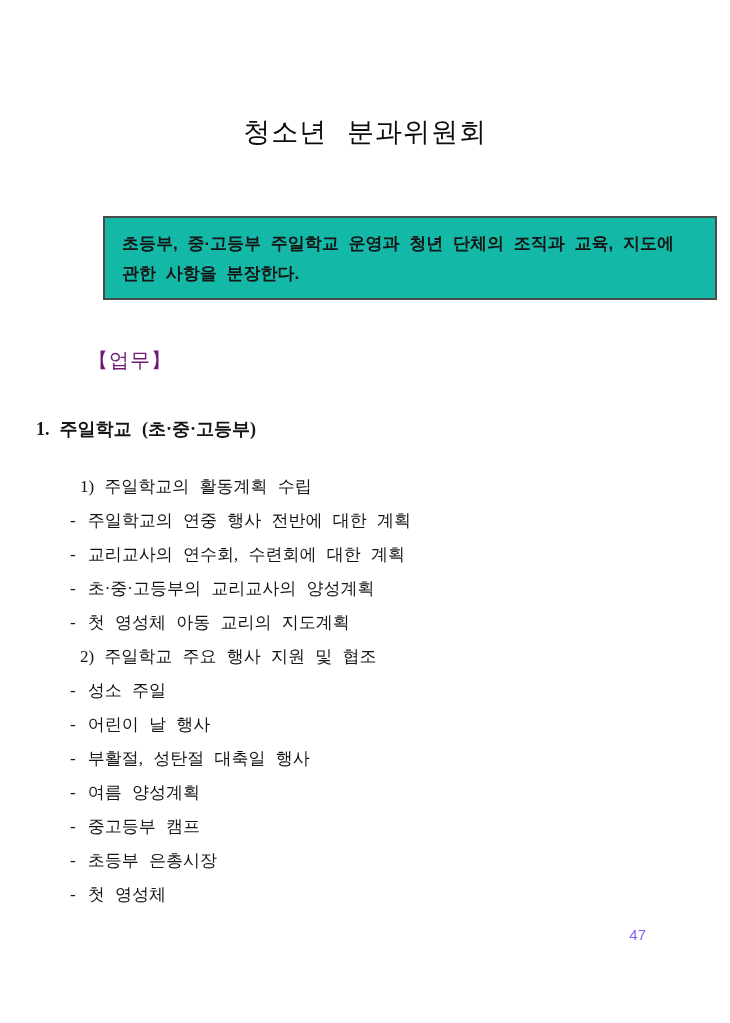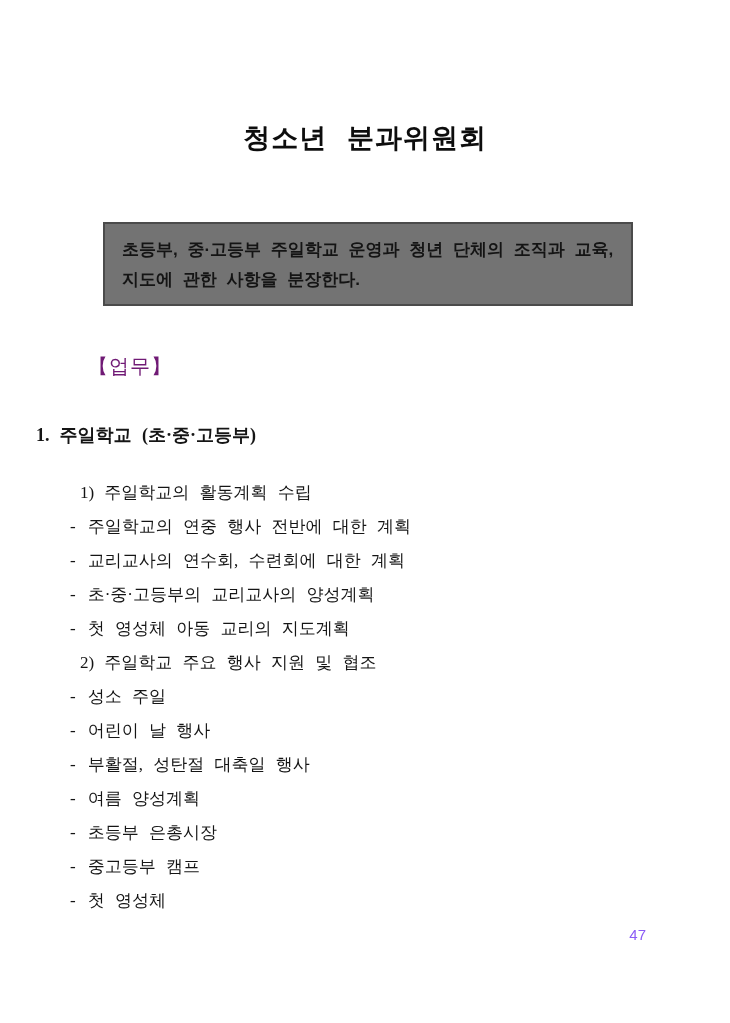--- a/index.html
+++ b/index.html
@@ -10,35 +10,35 @@
   .page {
     position: relative;
     width: 730px;
     height: 1023px;
     background: #ffffff;
     overflow: hidden;
     font-family: "Liberation Serif", "DejaVu Serif", serif;
     color: #111111;
   }
   .title {
-    margin: 17px;
+    margin: 11px;
     padding-top: 103px;
     text-align: center;
     font-size: 27px;
-    font-weight: bold;
+    font-weight: normal;
     letter-spacing: 1px;
     word-spacing: 12px;
     color: #0d0d0d;
   }
   .summary-box {
     box-sizing: border-box;
     margin: 66px auto 0 103px;
-    width: 530px;
+    width: 614px;
     border: 2px solid #4b4b4b;
-    background: #737373;
+    background: #14b8a6;
     padding: 11px 17px 9px 17px;
     font-family: "Liberation Sans", "DejaVu Sans", sans-serif;
     font-weight: bold;
     font-size: 17px;
     line-height: 30px;
     word-spacing: 5px;
     color: #141414;
   }
   .section-heading {
     margin: 47px 0 0 88px;
@@ -104,20 +104,20 @@
       <div class="line lvl2"><span class="lbl">1)</span><span class="txt">주일학교의 활동계획 수립</span></div>
       <div class="line lvl3"><span class="lbl">-</span><span class="txt">주일학교의 연중 행사 전반에 대한 계획</span></div>
       <div class="line lvl3"><span class="lbl">-</span><span class="txt">교리교사의 연수회, 수련회에 대한 계획</span></div>
       <div class="line lvl3"><span class="lbl">-</span><span class="txt">초·중·고등부의 교리교사의 양성계획</span></div>
       <div class="line lvl3"><span class="lbl">-</span><span class="txt">첫 영성체 아동 교리의 지도계획</span></div>
       <div class="line lvl2"><span class="lbl">2)</span><span class="txt">주일학교 주요 행사 지원 및 협조</span></div>
       <div class="line lvl3"><span class="lbl">-</span><span class="txt">성소 주일</span></div>
       <div class="line lvl3"><span class="lbl">-</span><span class="txt">어린이 날 행사</span></div>
       <div class="line lvl3"><span class="lbl">-</span><span class="txt">부활절, 성탄절 대축일 행사</span></div>
       <div class="line lvl3"><span class="lbl">-</span><span class="txt">여름 양성계획</span></div>
+      <div class="line lvl3"><span class="lbl">-</span><span class="txt">중고등부 캠프</span></div>
       <div class="line lvl3"><span class="lbl">-</span><span class="txt">초등부 은총시장</span></div>
-      <div class="line lvl3"><span class="lbl">-</span><span class="txt">중고등부 캠프</span></div>
       <div class="line lvl3"><span class="lbl">-</span><span class="txt">첫 영성체</span></div>
     </div>
 
   <div class="page-number">47</div>
 
 </div>
 
 </body></html>

